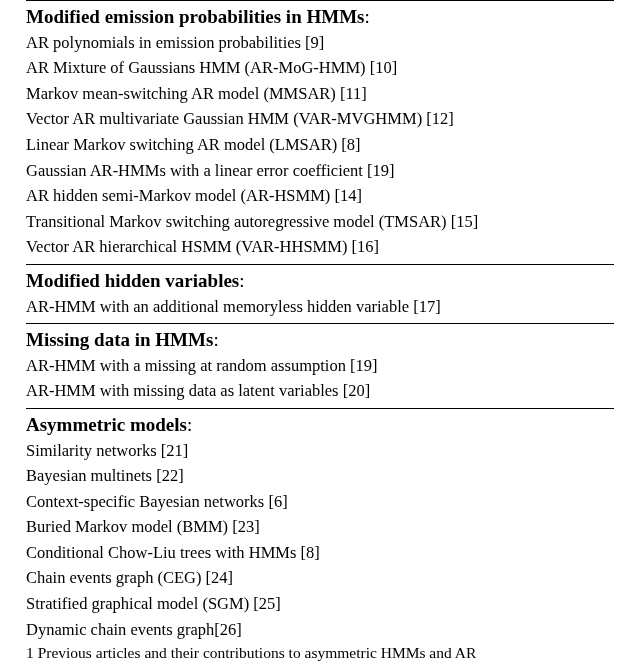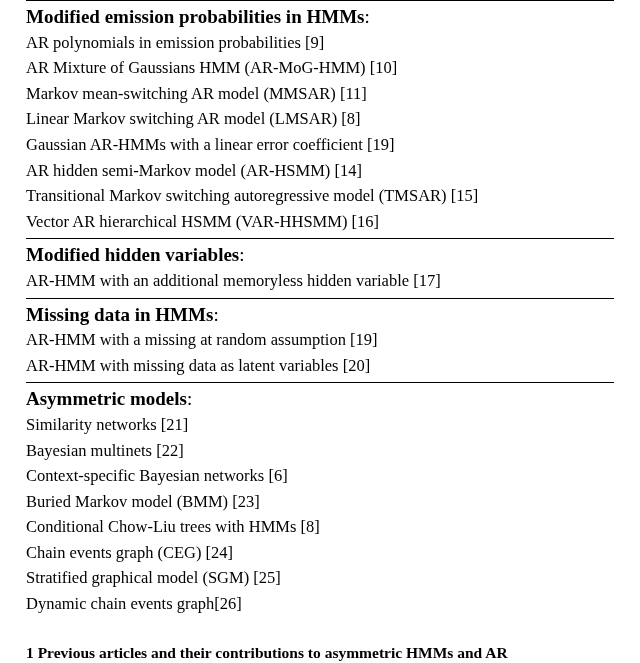--- a/index.html
+++ b/index.html
@@ -63,21 +63,20 @@
     left: 0;
     right: 0;
     bottom: 0;
     font-size: 15.5px;
     line-height: 20px;
     padding: 0 26px;
     box-sizing: border-box;
     white-space: nowrap;
     overflow: hidden;
     color: #000;
-    font-weight: bold;
   }
   .caption .cap-label { }
 </style>
 </head>
 <body>
 
 <div class="page">
 
   <table class="tbl">
     <tbody>
@@ -96,20 +95,23 @@
       <tr>
           <td class="row-item">AR polynomials in emission probabilities [9]</td>
         </tr>
       <tr>
           <td class="row-item">AR Mixture of Gaussians HMM (AR-MoG-HMM) [10]</td>
         </tr>
       <tr>
           <td class="row-item">Markov mean-switching AR model (MMSAR) [11]</td>
         </tr>
       <tr>
+          <td class="row-item">Vector AR multivariate Gaussian HMM (VAR-MVGHMM) [12]</td>
+        </tr>
+      <tr>
           <td class="row-item">Linear Markov switching AR model (LMSAR) [8]</td>
         </tr>
       <tr>
           <td class="row-item">Gaussian AR-HMMs with a linear error coefficient [19]</td>
         </tr>
       <tr>
           <td class="row-item">AR hidden semi-Markov model (AR-HSMM) [14]</td>
         </tr>
       <tr>
           <td class="row-item">Transitional Markov switching autoregressive model (TMSAR) [15]</td>

